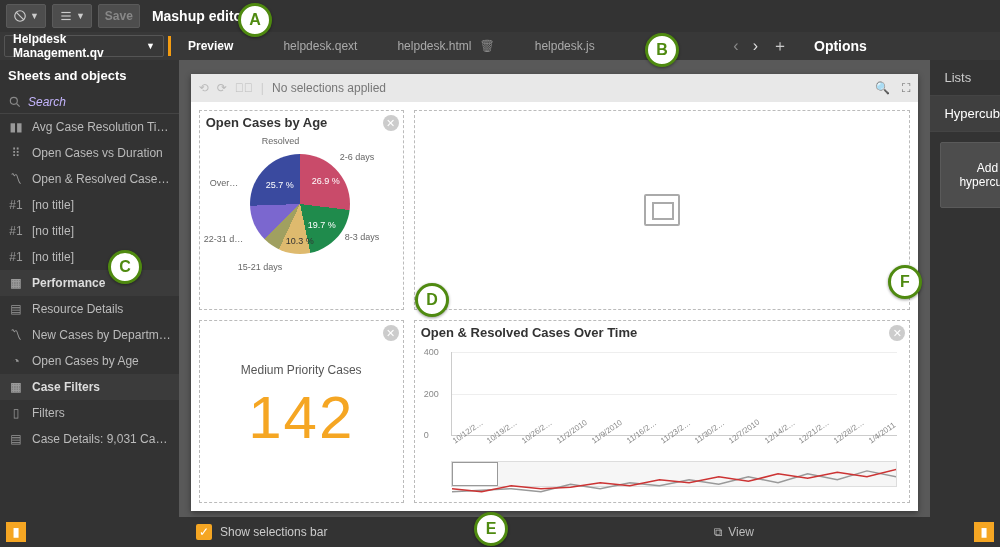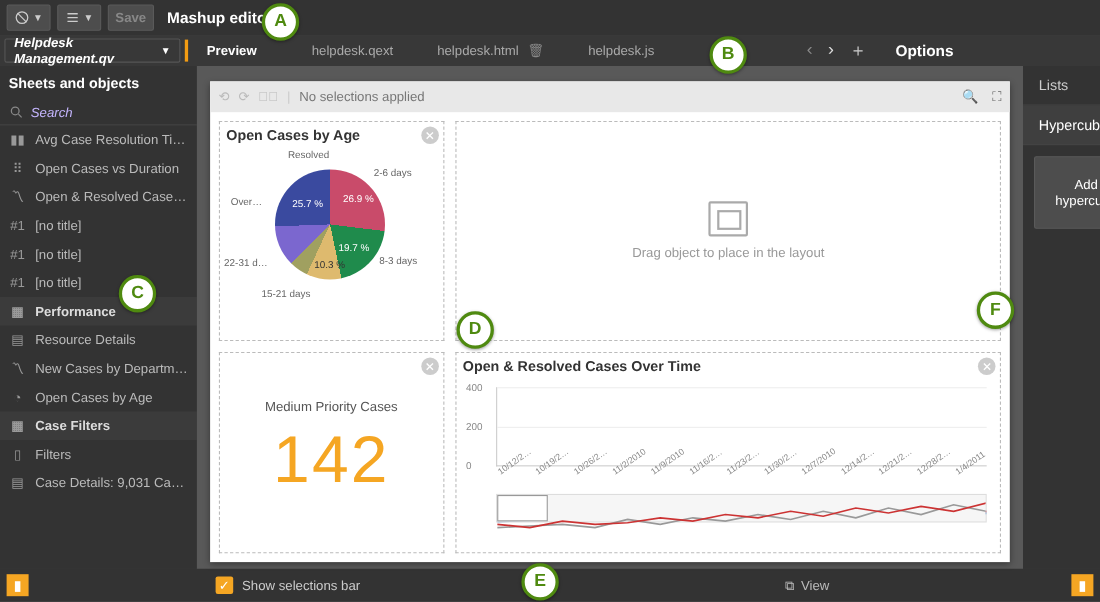--- a/index.html
+++ b/index.html
@@ -6,21 +6,21 @@
   html, body { width: 1000px; height: 547px; background: #404040; color: #ccc; font-size: 12px; overflow: hidden; }
 
   
   .topbar { height: 32px; background: #333333; display: flex; align-items: center; padding: 0 6px; gap: 6px; }
   .tb-btn { background: #4d4d4d; border: 1px solid #5a5a5a; border-radius: 2px; height: 24px; min-width: 30px; display:flex; align-items:center; justify-content:center; color:#ccc; cursor:pointer; gap:3px; padding:0 6px;}
   .tb-btn.save { background:#4d4d4d; color:#888; font-weight:bold; font-size:12px; }
   .app-title { color:#fff; font-weight:bold; font-size:14px; margin-left:6px; }
 
   
   .secondbar { height: 28px; background: #383838; display:flex; align-items:stretch; }
-  .project-dd { width:160px; display:flex; align-items:center; padding:0 8px; color:#fff; font-size:12px; border:1px solid #555; margin:3px 4px; border-radius:2px; justify-content:space-between; font-weight:bold;font-style:italic;}
+  .project-dd { width:160px; display:flex; align-items:center; padding:0 8px; color:#fff; font-size:12px; border:1px solid #555; margin:3px 4px; border-radius:2px; justify-content:space-between; font-weight:bold;}
   .tab { display:flex; align-items:center; color:#aaa; padding:0 20px; font-size:12px; position:relative; gap:8px; }
   .tab.active { color:#fff; font-weight:bold; }
   .tab.active::before { content:""; position:absolute; left:0; top:4px; bottom:4px; width:3px; background:#f39c12; }
   .tabspacer { flex:0 0 10px; }
   .navbtns { display:flex; align-items:center; gap:14px; padding:0 12px; color:#888; font-size:16px; }
   .options-head { width:200px; display:flex; align-items:center; padding:0 14px; color:#fff; font-weight:bold; font-size:14px; }
 
   
   .cols { display:flex; height: calc(547px - 32px - 28px - 30px); }
   .left { width:188px; background:#333333; display:flex; flex-direction:column; }
@@ -47,21 +47,21 @@
 
   
   .pie-wrap { position:relative; height:160px; }
   .pie { width:100px; height:100px; border-radius:50%; position:absolute; left:50px; top:20px;
     background: conic-gradient(#c94b6a 0 97deg, #1f8b4c 97deg 168deg, #deba6e 168deg 205deg, #a0a060 205deg 225deg, #7b67cf 225deg 268deg, #3a4a9f 268deg 360deg); }
   .pl { position:absolute; font-size:9px; color:#666; }
   .pv { position:absolute; font-size:9px; color:#fff; }
 
   
   .linec { padding:4px 8px; }
-  .axes { height:72px; border-left:1px solid #ccc; border-bottom:1px solid #ccc; position:relative; margin:4px 4px 0 28px;padding-left:44px; }
+  .axes { height:84px; border-left:1px solid #ccc; border-bottom:1px solid #ccc; position:relative; margin:4px 4px 0 28px;padding-left:44px; }
   .axes .hl { position:absolute; left:0; right:0; border-top:1px solid #eee; }
   .axes .yl { position:absolute; left:-28px; font-size:9px; color:#888; transform:translateY(-50%); }
   .axes svg { position:absolute; inset:0; }
   .xlabels { display:flex; justify-content:space-between; font-size:8px; color:#888; margin:2px 4px 0 28px; }
   .xlabels span { transform:rotate(-35deg); transform-origin:left top; white-space:nowrap; }
   .brush { height:26px; margin:14px 4px 0 28px; border:1px solid #ddd; background:linear-gradient(#f6f6f6,#f6f6f6); position:relative;}
   .brush .sel { position:absolute; left:0; top:0; bottom:0; width:46px; border:1px solid #999; background:#fff; }
 
   .right { width:200px; background:#333333; display:flex; flex-direction:column; }
   .right .item { padding:10px 14px; border-bottom:1px solid #444; color:#ccc; font-size:13px; }
@@ -231,21 +231,20 @@
             <span class="pl" style="left:4px; top:100px;">22-31 d…</span>
             <span class="pv" style="left:112px; top:42px;">26.9 %</span>
             <span class="pv" style="left:108px; top:86px;">19.7 %</span>
             <span class="pv" style="left:86px; top:102px; color:#333;">10.3 %</span>
             <span class="pv" style="left:66px; top:46px;">25.7 %</span>
           </div>
         </div>
 
         <div class="zone drop">
           <div class="dic"></div>
-          <span>Drag object to place in the layout</span>
         </div>
 
         <div class="zone">
           <span class="close">✕</span>
           <div class="kpi">
             <span class="lab">Medium Priority Cases</span>
             <span class="val">142</span>
           </div>
         </div>
 

